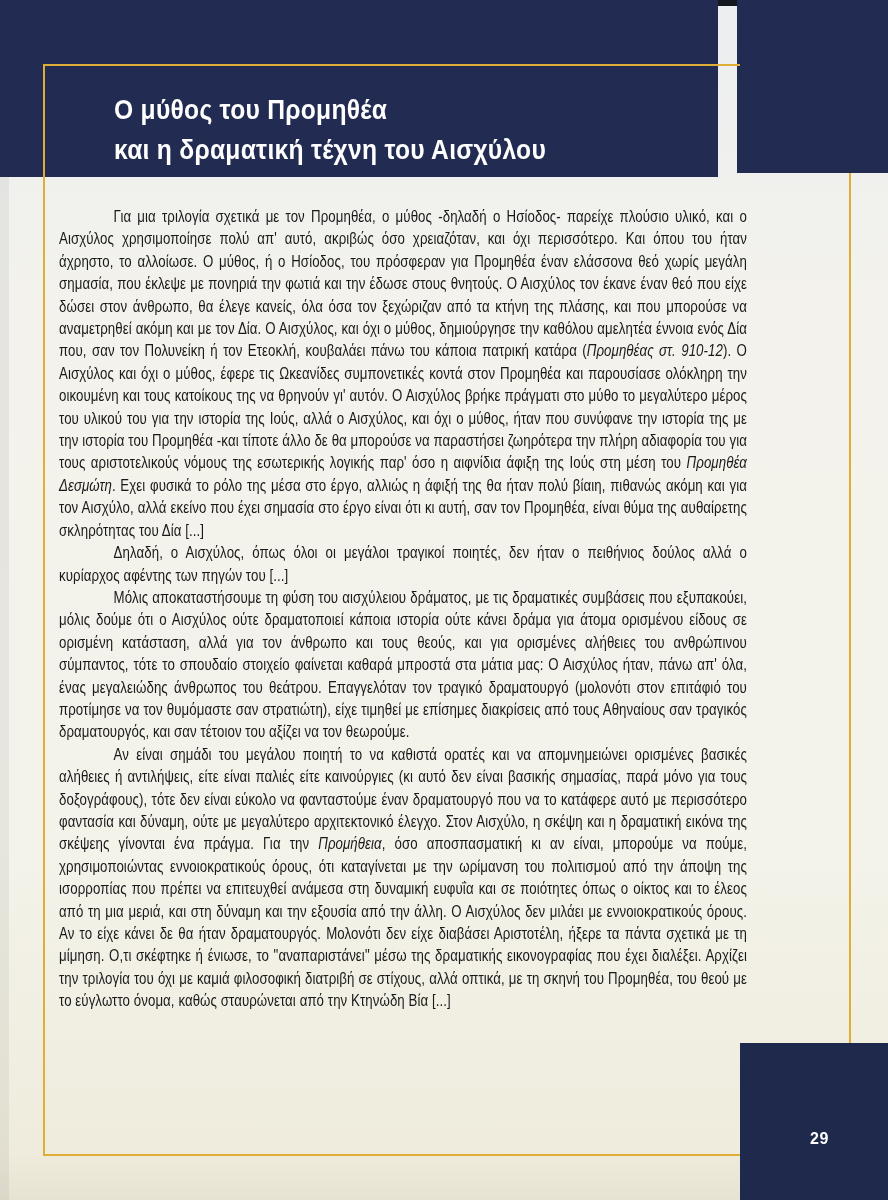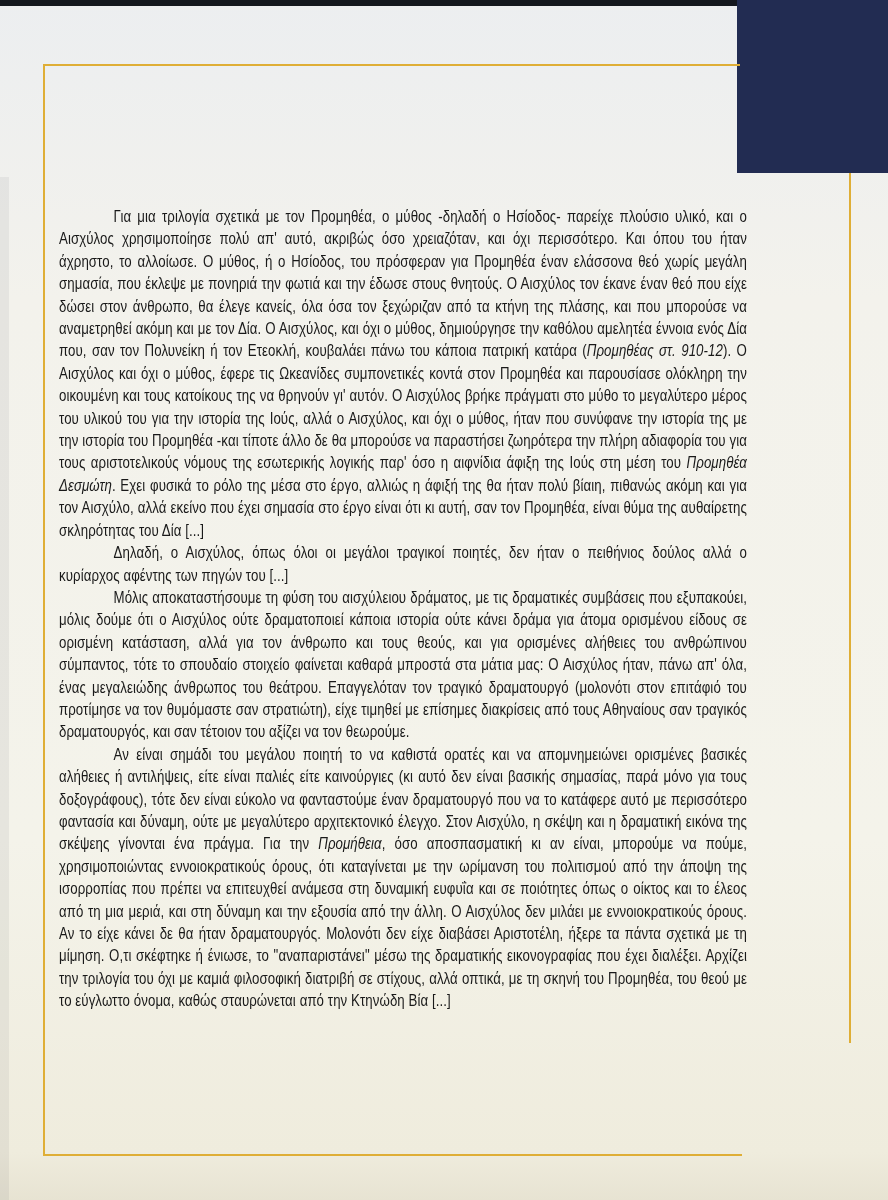--- a/index.html
+++ b/index.html
@@ -36,28 +36,37 @@
     color: #ffffff; font-weight: bold; font-size: 16px; letter-spacing: 0.5px;
   }
 </style>
 </head>
 <body>
 
 <div class="page">
   <div class="scan-top-edge"></div>
   <div class="scan-left-edge"></div>
 
+  <div class="header-band">
+    <div class="title">
+      <div>Ο μύθος του Προμηθέα</div>
+      <div>και η δραματική τέχνη του Αισχύλου</div>
+    </div>
+  </div>
 
   <div class="corner-tr"></div>
 
   <div class="gold gold-top"></div>
   <div class="gold gold-left"></div>
   <div class="gold gold-bottom"></div>
   <div class="gold gold-right"></div>
 
   <div class="body-text">
       <p><span>Για μια τριλογία σχετικά με τον Προμηθέα, ο μύθος -δηλαδή ο Ησίοδος- παρείχε πλούσιο υλικό, και ο Αισχύλος χρησιμοποίησε πολύ απ' αυτό, ακριβώς όσο χρειαζόταν, και όχι περισσότερο. Και όπου του ήταν άχρηστο, το αλλοίωσε. Ο μύθος, ή ο Ησίοδος, του πρόσφεραν για Προμηθέα έναν ελάσσονα θεό χωρίς μεγάλη σημασία, που έκλεψε με πονηριά την φωτιά και την έδωσε στους θνητούς. Ο Αισχύλος τον έκανε έναν θεό που είχε δώσει στον άνθρωπο, θα έλεγε κανείς, όλα όσα τον ξεχώριζαν από τα κτήνη της πλάσης, και που μπορούσε να αναμετρηθεί ακόμη και με τον Δία. Ο Αισχύλος, και όχι ο μύθος, δημιούργησε την καθόλου αμελητέα έννοια ενός Δία που, σαν τον Πολυνείκη ή τον Ετεοκλή, κουβαλάει πάνω του κάποια πατρική κατάρα (</span><em>Προμηθέας στ. 910-12</em><span>). Ο Αισχύλος και όχι ο μύθος, έφερε τις Ωκεανίδες συμπονετικές κοντά στον Προμηθέα και παρουσίασε ολόκληρη την οικουμένη και τους κατοίκους της να θρηνούν γι' αυτόν. Ο Αισχύλος βρήκε πράγματι στο μύθο το μεγαλύτερο μέρος του υλικού του για την ιστορία της Ιούς, αλλά ο Αισχύλος, και όχι ο μύθος, ήταν που συνύφανε την ιστορία της με την ιστορία του Προμηθέα -και τίποτε άλλο δε θα μπορούσε να παραστήσει ζωηρότερα την πλήρη αδιαφορία του για τους αριστοτελικούς νόμους της εσωτερικής λογικής παρ' όσο η αιφνίδια άφιξη της Ιούς στη μέση του </span><em>Προμηθέα Δεσμώτη</em><span>. Εχει φυσικά το ρόλο της μέσα στο έργο, αλλιώς η άφιξή της θα ήταν πολύ βίαιη, πιθανώς ακόμη και για τον Αισχύλο, αλλά εκείνο που έχει σημασία στο έργο είναι ότι κι αυτή, σαν τον Προμηθέα, είναι θύμα της αυθαίρετης σκληρότητας του Δία [...]</span></p>
       <p><span>Δηλαδή, ο Αισχύλος, όπως όλοι οι μεγάλοι τραγικοί ποιητές, δεν ήταν ο πειθήνιος δούλος αλλά ο κυρίαρχος αφέντης των πηγών του [...]</span></p>
       <p><span>Μόλις αποκαταστήσουμε τη φύση του αισχύλειου δράματος, με τις δραματικές συμβάσεις που εξυπακούει, μόλις δούμε ότι ο Αισχύλος ούτε δραματοποιεί κάποια ιστορία ούτε κάνει δράμα για άτομα ορισμένου είδους σε ορισμένη κατάσταση, αλλά για τον άνθρωπο και τους θεούς, και για ορισμένες αλήθειες του ανθρώπινου σύμπαντος, τότε το σπουδαίο στοιχείο φαίνεται καθαρά μπροστά στα μάτια μας: Ο Αισχύλος ήταν, πάνω απ' όλα, ένας μεγαλειώδης άνθρωπος του θεάτρου. Επαγγελόταν τον τραγικό δραματουργό (μολονότι στον επιτάφιό του προτίμησε να τον θυμόμαστε σαν στρατιώτη), είχε τιμηθεί με επίσημες διακρίσεις από τους Αθηναίους σαν τραγικός δραματουργός, και σαν τέτοιον του αξίζει να τον θεωρούμε.</span></p>
       <p><span>Αν είναι σημάδι του μεγάλου ποιητή το να καθιστά ορατές και να απομνημειώνει ορισμένες βασικές αλήθειες ή αντιλήψεις, είτε είναι παλιές είτε καινούργιες (κι αυτό δεν είναι βασικής σημασίας, παρά μόνο για τους δοξογράφους), τότε δεν είναι εύκολο να φανταστούμε έναν δραματουργό που να το κατάφερε αυτό με περισσότερο φαντασία και δύναμη, ούτε με μεγαλύτερο αρχιτεκτονικό έλεγχο. Στον Αισχύλο, η σκέψη και η δραματική εικόνα της σκέψεης γίνονται ένα πράγμα. Για την </span><em>Προμήθεια</em><span>, όσο αποσπασματική κι αν είναι, μπορούμε να πούμε, χρησιμοποιώντας εννοιοκρατικούς όρους, ότι καταγίνεται με την ωρίμανση του πολιτισμού από την άποψη της ισορροπίας που πρέπει να επιτευχθεί ανάμεσα στη δυναμική ευφυΐα και σε ποιότητες όπως ο οίκτος και το έλεος από τη μια μεριά, και στη δύναμη και την εξουσία από την άλλη. Ο Αισχύλος δεν μιλάει με εννοιοκρατικούς όρους. Αν το είχε κάνει δε θα ήταν δραματουργός. Μολονότι δεν είχε διαβάσει Αριστοτέλη, ήξερε τα πάντα σχετικά με τη μίμηση. Ο,τι σκέφτηκε ή ένιωσε, το "αναπαριστάνει" μέσω της δραματικής εικονογραφίας που έχει διαλέξει. Αρχίζει την τριλογία του όχι με καμιά φιλοσοφική διατριβή σε στίχους, αλλά οπτικά, με τη σκηνή του Προμηθέα, του θεού με το εύγλωττο όνομα, καθώς σταυρώνεται από την Κτηνώδη Βία [...]</span></p>
     </div>
 
+  <div class="corner-br">
+    <span class="pagenum">29</span>
+  </div>
 </div>
 
 </body></html>

